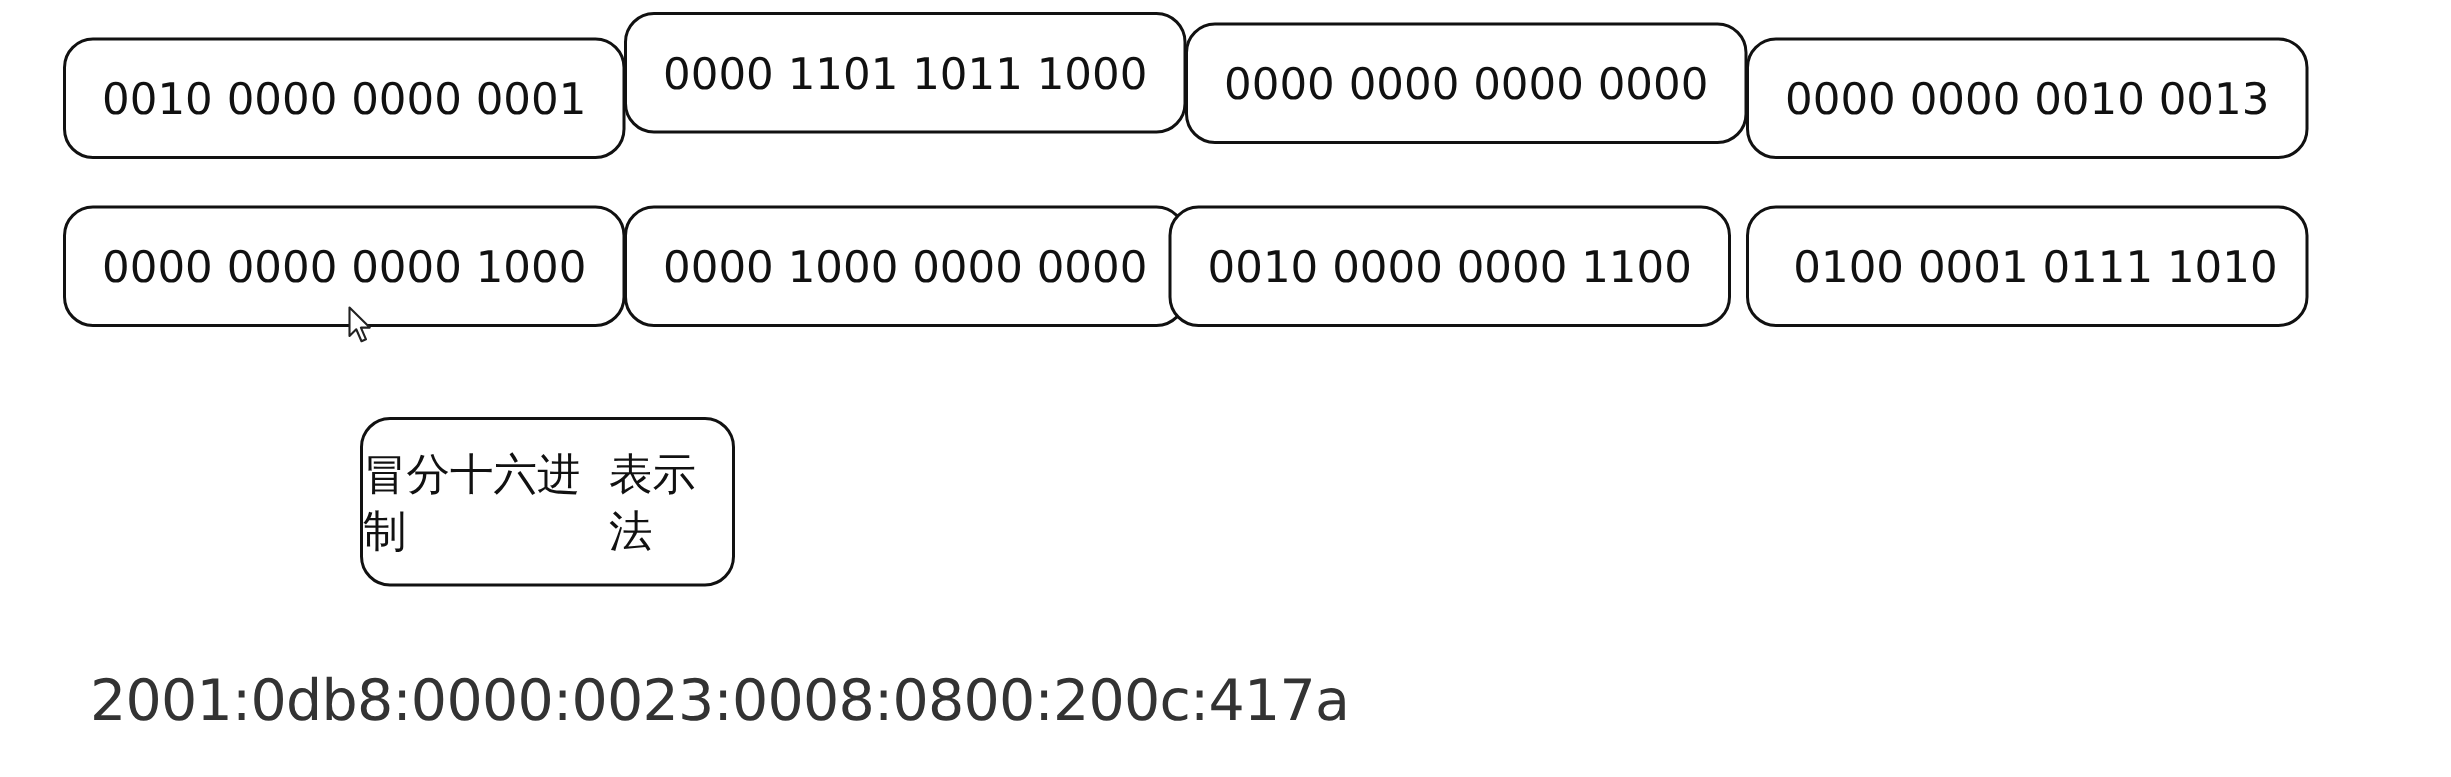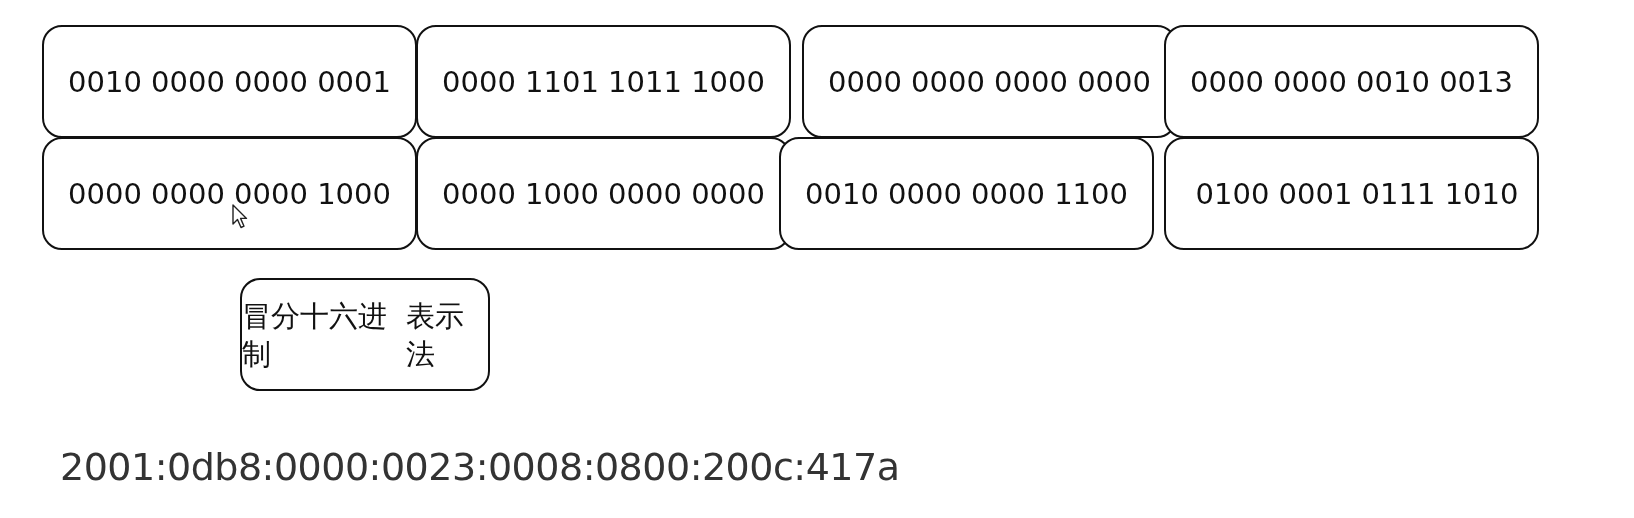--- a/index.html
+++ b/index.html
@@ -1,20 +1,20 @@
 <!DOCTYPE html>
 <html><head>
 <meta charset="utf-8">
 <style>
   html, body { margin: 0; padding: 0; background: #ffffff; }
   body { width: 1634px; height: 518px; position: relative; overflow: hidden;
          font-family: "DejaVu Sans", "Liberation Sans", sans-serif; }
   .cell {
     position: absolute; box-sizing: border-box;
-    width: 375px; height: 113px;
+    width: 375px; height: 81px;
     border: 2px solid #111; border-radius: 20px; background: #fff;
     display: flex; align-items: center; justify-content: center;
     font-size: 29px; color: #111; letter-spacing: 0px;
   }
   .label-box {
     position: absolute; box-sizing: border-box;
     left: 240px; top: 278px; width: 250px; height: 113px;
     border: 2px solid #111; border-radius: 20px; background: #fff;
     display: flex; flex-direction: row; align-items: center; justify-content: center;
     font-size: 29px; color: #111; line-height: 38px;
@@ -25,24 +25,24 @@
   }
   .cursor { position: absolute; left: 232px; top: 204px; width: 18px; height: 26px; }
 </style>
 </head>
 <body>
 
 <div>
   <div class="cell" style="left:42px; top:25px;">
       <span>0010 0000 0000 0001</span>
     </div>
-  <div class="cell" style="left:416px; top:25px;">
+  <div class="cell" style="left:416px; top:8px;">
       <span>0000 1101 1011 1000</span>
     </div>
-  <div class="cell" style="left:790px; top:25px;margin-left:12px;">
+  <div class="cell" style="left:790px; top:15px;">
       <span>0000 0000 0000 0000</span>
     </div>
   <div class="cell" style="left:1164px; top:25px;">
       <span>0000 0000 0010 0013</span>
     </div>
 
   <div class="cell" style="left:42px; top:137px;align-items:center;">
       <span>0000 0000 0000 1000</span>
     </div>
   <div class="cell" style="left:416px; top:137px;">

